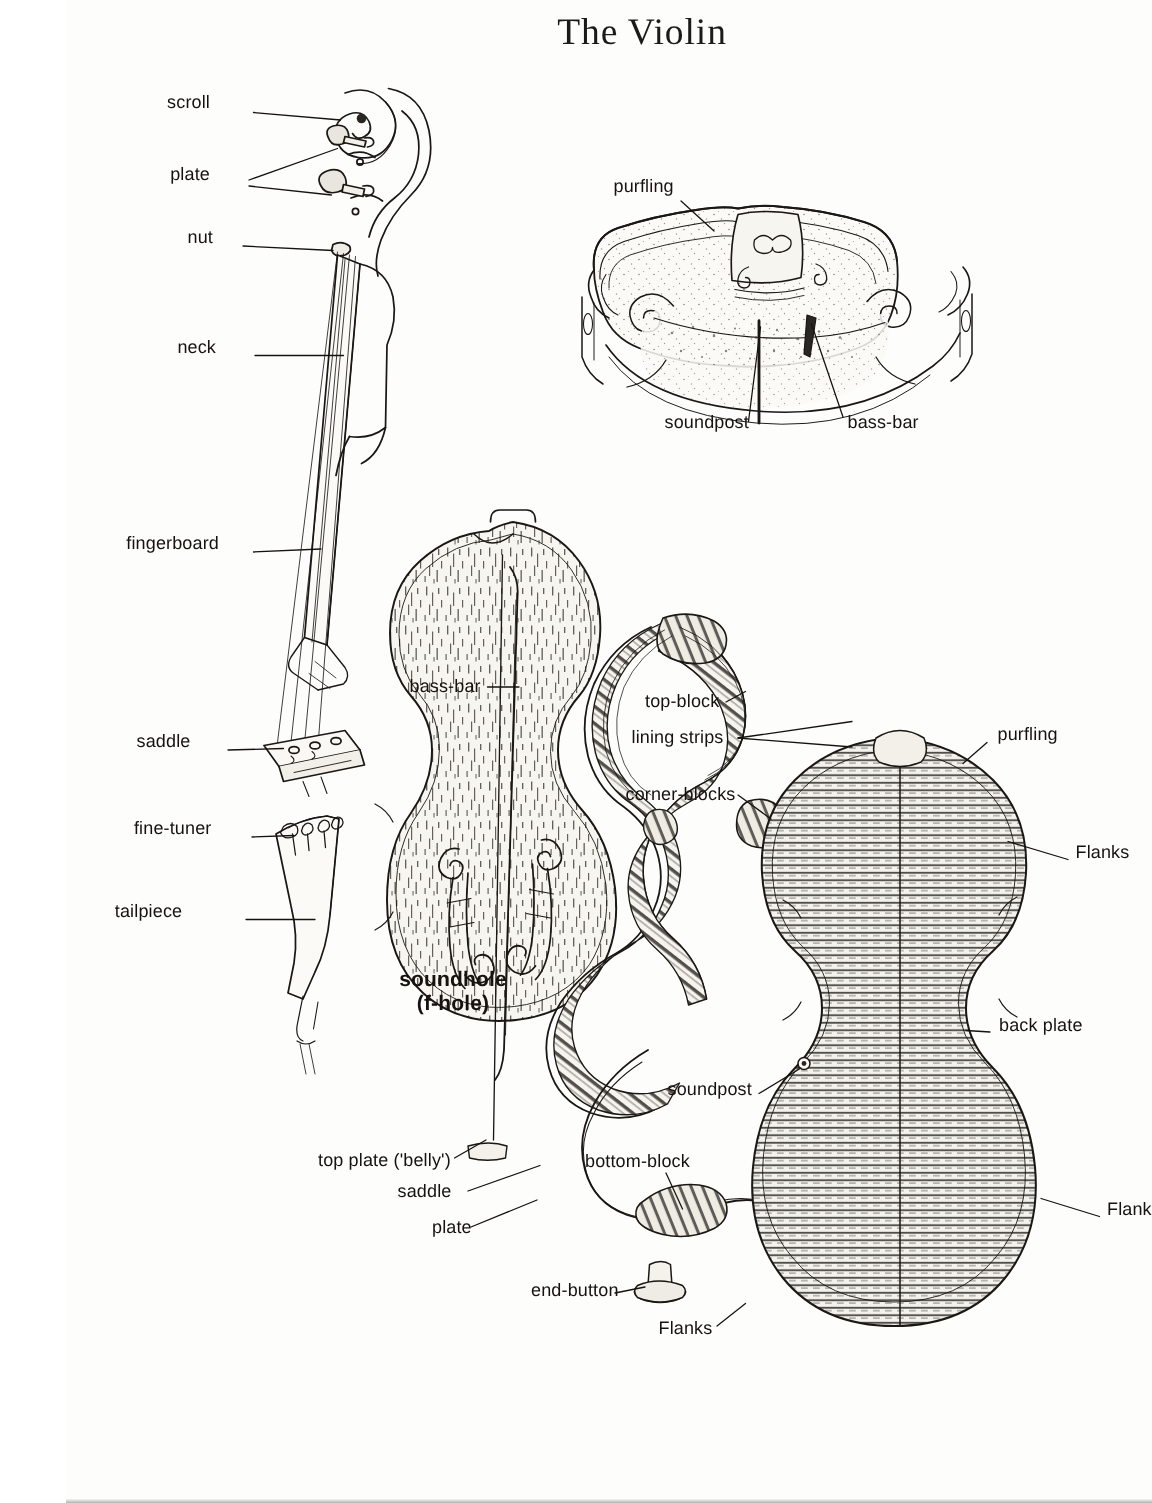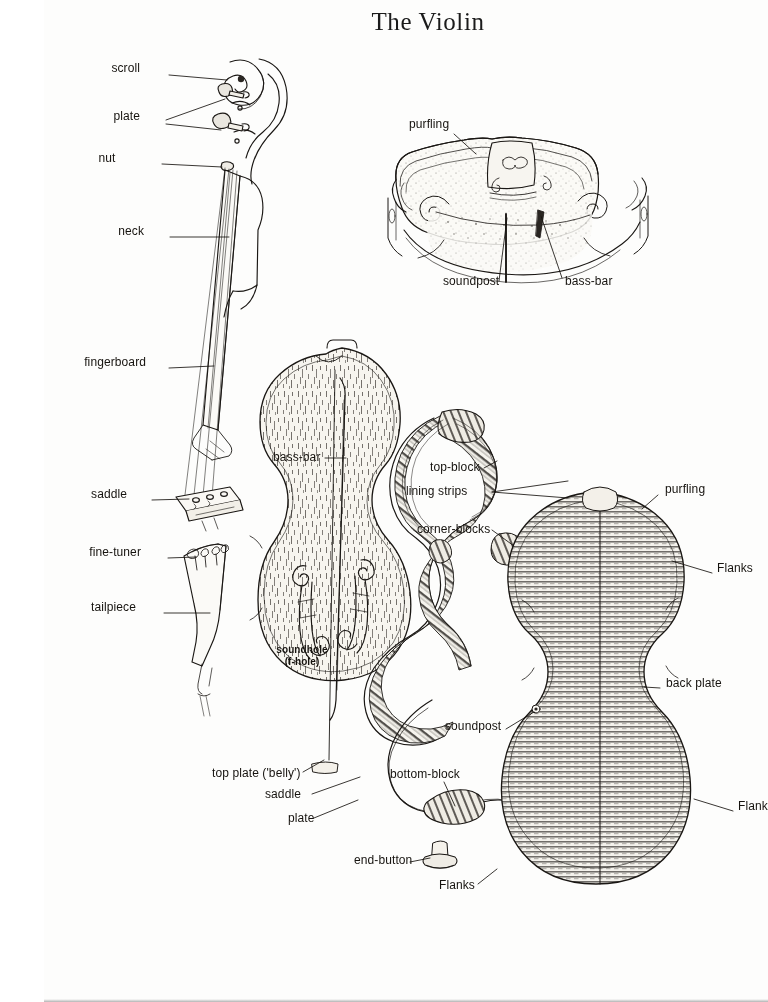--- a/index.html
+++ b/index.html
@@ -44,21 +44,21 @@
     position: absolute;
     font-family: "Liberation Sans", sans-serif;
     font-size: 12px;
     color: #16130f;
     white-space: nowrap;
     line-height: 1.15;
     letter-spacing: 0.1px;
   }
   .lbl.r { text-align: right; }
   .lbl.c { text-align: center; }
-  .lbl.bold { font-weight: 700; font-size: 10px; }
+  .lbl.bold { font-weight: 700; font-size: 14px; }
   .bottom-edge {
     position: absolute;
     left: 0;
     bottom: 0;
     width: 768px;
     height: 3px;
     background: linear-gradient(to bottom, rgba(255,255,255,0), #9a9a9a);
     opacity: .75;
   }
 </style>
@@ -514,39 +514,39 @@
         <path d="M462 729 L490 712"></path>
         <path d="M689 811 L650 799"></path>
         <path d="M434 884 L453 869"></path>
       </g>
 
     </g>
   </svg>
 
   <div class="lbl r" style="left:28px; top:62px; width:68px;">scroll</div>
   <div class="lbl r" style="left:28px; top:110px; width:68px;">plate</div>
-  <div class="lbl r" style="left:28px; top:152px; width:70px;text-align:center;">nut</div>
+  <div class="lbl r" style="left:28px; top:152px; width:70px;">nut</div>
   <div class="lbl r" style="left:28px; top:225px; width:72px;">neck</div>
   <div class="lbl r" style="left:18px; top:356px; width:84px;">fingerboard</div>
   <div class="lbl r" style="left:18px; top:488px; width:65px;">saddle</div>
   <div class="lbl r" style="left:18px; top:546px; width:79px;">fine-tuner</div>
-  <div class="lbl r" style="left:18px; top:601px; width:74px;">tailpiece</div>
+  <div class="lbl r" style="left:18px; top:601px; width:74px;text-align:center;">tailpiece</div>
 
   <div class="lbl" style="left:365px; top:118px;">purfling</div>
   <div class="lbl" style="left:399px; top:275px;">soundpost</div>
   <div class="lbl" style="left:521px; top:275px;">bass-bar</div>
 
   <div class="lbl" style="left:229px; top:451px;">bass-bar</div>
   <div class="lbl bold c" style="left:218px; top:644px; width:80px;"><span>soundhole</span><br><span>(f-hole)</span></div>
   <div class="lbl" style="left:168px; top:767px;">top plate ('belly')</div>
   <div class="lbl" style="left:221px; top:788px;">saddle</div>
   <div class="lbl" style="left:244px; top:812px;">plate</div>
 
   <div class="lbl" style="left:386px; top:461px;">top-block</div>
-  <div class="lbl" style="left:362px; top:485px;">lining strips</div>
+  <div class="lbl" style="left:377px; top:485px;">lining strips</div>
   <div class="lbl" style="left:373px; top:523px;">corner-blocks</div>
   <div class="lbl" style="left:346px; top:768px;">bottom-block</div>
   <div class="lbl" style="left:310px; top:854px;text-align:center;">end-button</div>
 
   <div class="lbl" style="left:621px; top:483px;">purfling</div>
   <div class="lbl" style="left:673px; top:562px;">Flanks</div>
   <div class="lbl" style="left:622px; top:677px;">back plate</div>
   <div class="lbl" style="left:401px; top:720px;">soundpost</div>
   <div class="lbl" style="left:694px; top:800px;">Flanks</div>
   <div class="lbl" style="left:395px; top:879px;">Flanks</div>

